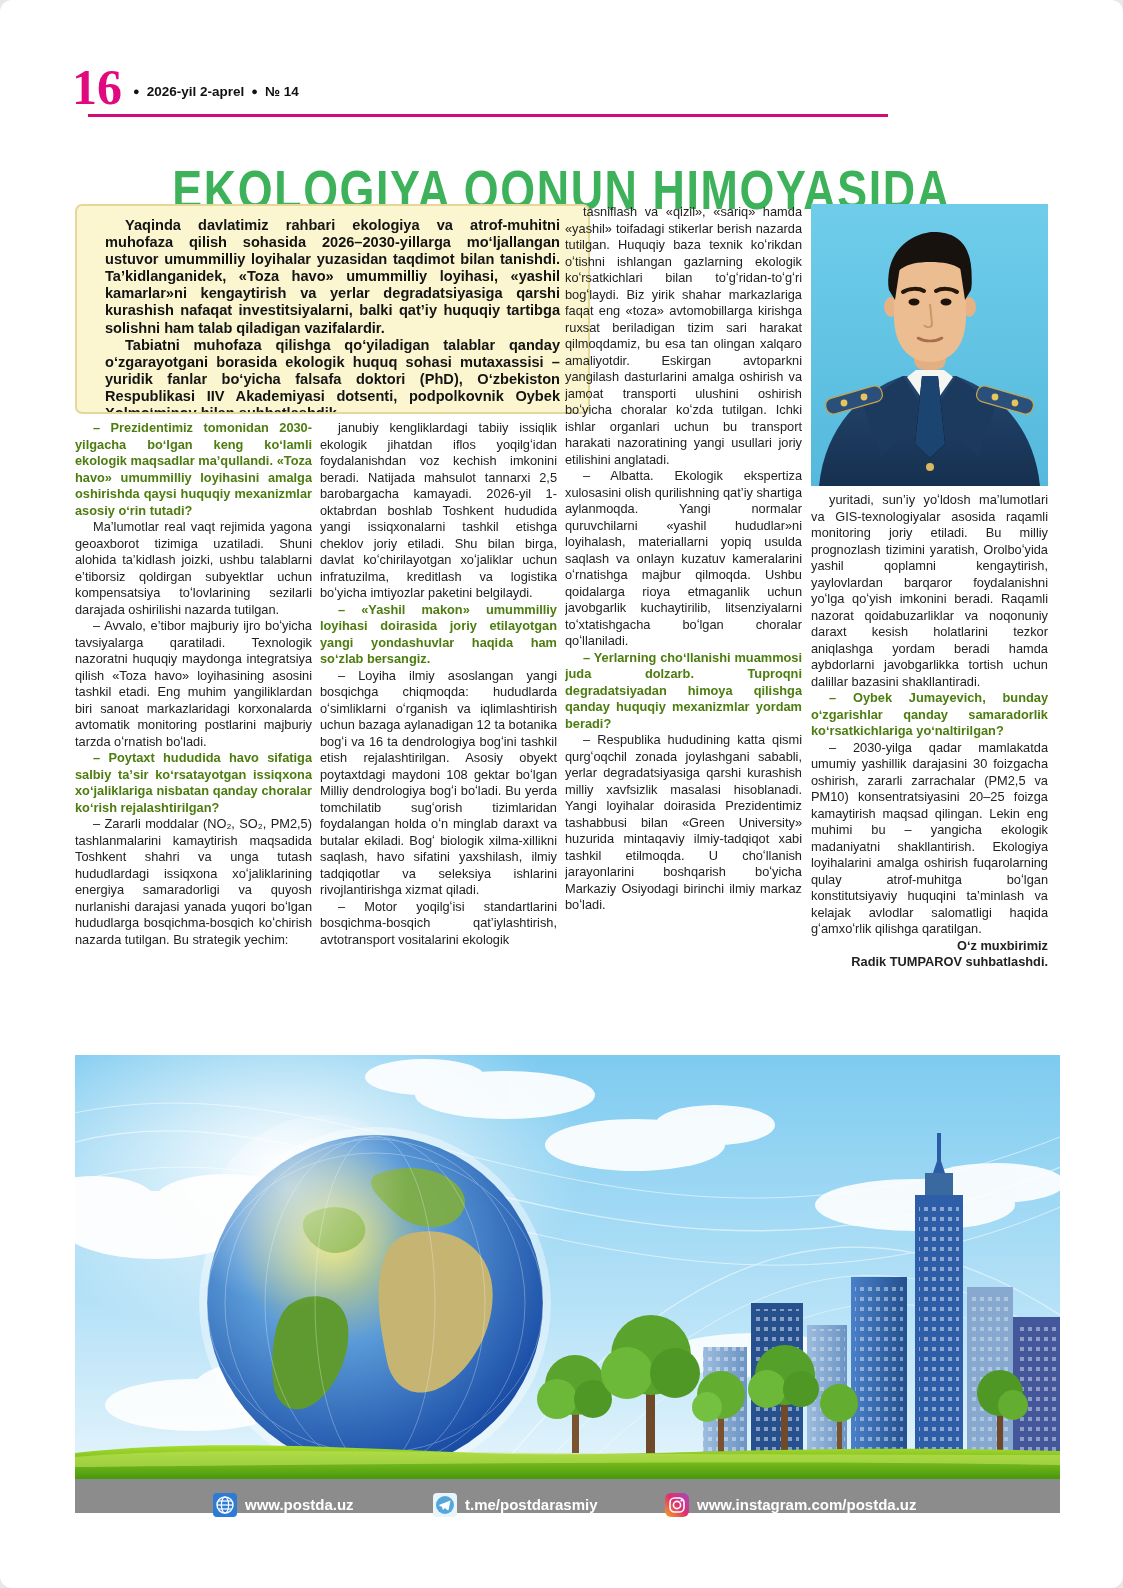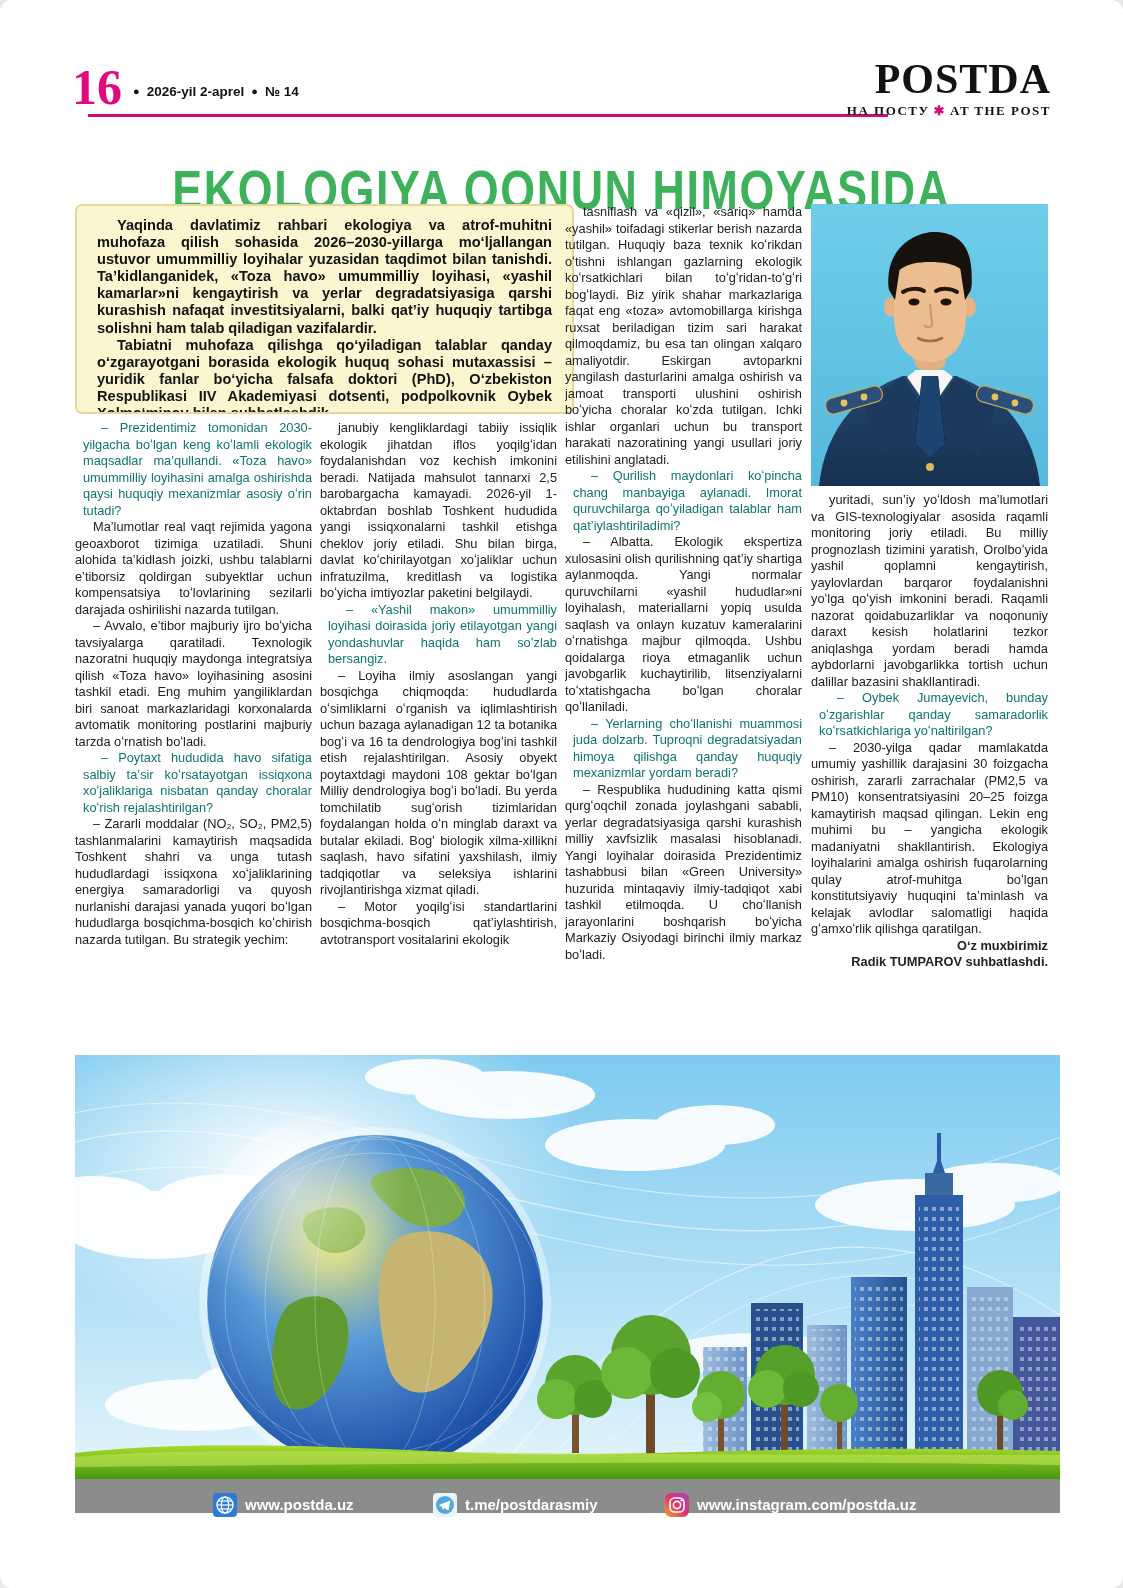--- a/index.html
+++ b/index.html
@@ -21,29 +21,29 @@
 
   
   .headline{position:absolute;left:0;top:124px;width:1123px;text-align:center;
             font-weight:bold;font-size:56px;line-height:1;color:#3db25b;}
   .headline span{display:inline-block;transform:scaleX(0.80);transform-origin:50% 50%;
                  white-space:nowrap;letter-spacing:2px;}
 
   
   .lead-box{position:absolute;left:75px;top:204px;width:455px;height:184px;
             background:#fbf6cf;border:2px solid #e6d698;border-radius:7px;
-            padding:11px 20px;overflow:hidden;}
+            padding:11px 28px;overflow:hidden;}
   .lead-box p{margin:0;text-indent:20px;font-weight:bold;font-size:14.6px;
               line-height:17.1px;text-align:justify;color:#141414;}
 
   
   .col{position:absolute;width:237px;overflow:hidden;font-size:12.8px;line-height:16.5px;
        text-align:justify;color:#222;}
   .col p{margin:0;text-indent:18px;}
-  .col p.q{font-weight:normal;color:#0f766e;margin-left:8px;}
+  .col p.q{font-weight:bold;color:#4d7c0f;}
   .col1{left:75px;top:420px;height:629px;}
   .col2{left:320px;top:420px;height:629px;}
   .col3{left:565px;top:204px;height:845px;}
   .col4{left:811px;top:492px;height:557px;}
   .byline{text-align:right;font-weight:bold;text-indent:0;}
   .byline p{text-indent:0;margin:0;}
 
   
   .photo{position:absolute;left:811px;top:204px;width:237px;height:282px;margin:0;
          overflow:hidden;}
@@ -60,24 +60,20 @@
   .li-1{left:138px;} .li-2{left:358px;} .li-3{left:590px;}
 </style>
 </head>
 <body>
 
 <div class="page">
 
   <div class="pagenum">16</div>
   <div class="dateline"><span class="dot">●</span><span>2026-yil 2-aprel</span><span class="dot">●</span><span>№ 14</span></div>
   <div class="rule"></div>
-  <div class="masthead">
-    <div class="masthead-title">POSTDA</div>
-    <div class="masthead-sub"><span>НА ПОСТУ</span><span class="star">✱</span><span>AT THE POST</span></div>
-  </div>
 
   <h1 class="headline"><span>EKOLOGIYA QONUN HIMOYASIDA</span></h1>
 
   <section class="lead-box">
     <p>Yaqinda davlatimiz rahbari ekologiya va atrof-muhitni muhofaza qilish sohasida 2026–2030-yillarga moʻljallangan ustuvor umummilliy loyihalar yuzasidan taqdimot bilan tanishdi. Taʼkidlanganidek, «Toza havo» umummilliy loyihasi, «yashil kamarlar»ni kengaytirish va yerlar degradatsiyasiga qarshi kurashish nafaqat investitsiyalarni, balki qatʼiy huquqiy tartibga solishni ham talab qiladigan vazifalardir.</p>
     <p>Tabiatni muhofaza qilishga qoʻyiladigan talablar qanday oʻzgarayotgani borasida ekologik huquq sohasi mutaxassisi – yuridik fanlar boʻyicha falsafa doktori (PhD), Oʻzbekiston Respublikasi IIV Akademiyasi dotsenti, podpolkovnik Oybek Xolmoʻminov bilan suhbatlashdik.</p>
   </section>
 
   <div class="col col1">
     <p class="q">– Prezidentimiz tomonidan 2030-yilgacha boʻlgan keng koʻlamli ekologik maqsadlar maʼqullandi. «Toza havo» umummilliy loyihasini amalga oshirishda qaysi huquqiy mexanizmlar asosiy oʻrin tutadi?</p>
@@ -89,21 +85,20 @@
 
   <div class="col col2">
     <p>janubiy kengliklardagi tabiiy issiqlik ekologik jihatdan iflos yoqilgʻidan foydalanishdan voz kechish imkonini beradi. Natijada mahsulot tannarxi 2,5 barobargacha kamayadi. 2026-yil 1-oktabrdan boshlab Toshkent hududida yangi issiqxonalarni tashkil etishga cheklov joriy etiladi. Shu bilan birga, davlat koʻchirilayotgan xoʻjaliklar uchun infratuzilma, kreditlash va logistika boʻyicha imtiyozlar paketini belgilaydi.</p>
     <p class="q">– «Yashil makon» umummilliy loyihasi doirasida joriy etilayotgan yangi yondashuvlar haqida ham soʻzlab bersangiz.</p>
     <p>– Loyiha ilmiy asoslangan yangi bosqichga chiqmoqda: hududlarda oʻsimliklarni oʻrganish va iqlimlashtirish uchun bazaga aylanadigan 12 ta botanika bogʻi va 16 ta dendrologiya bogʻini tashkil etish rejalashtirilgan. Asosiy obyekt poytaxtdagi maydoni 108 gektar boʻlgan Milliy dendrologiya bogʻi boʻladi. Bu yerda tomchilatib sugʻorish tizimlaridan foydalangan holda oʻn minglab daraxt va butalar ekiladi. Bogʻ biologik xilma-xillikni saqlash, havo sifatini yaxshilash, ilmiy tadqiqotlar va seleksiya ishlarini rivojlantirishga xizmat qiladi.</p>
     <p>– Motor yoqilgʻisi standartlarini bosqichma-bosqich qatʼiylashtirish, avtotransport vositalarini ekologik</p>
   </div>
 
   <div class="col col3">
     <p>tasniflash va «qizil», «sariq» hamda «yashil» toifadagi stikerlar berish nazarda tutilgan. Huquqiy baza texnik koʻrikdan oʻtishni ishlangan gazlarning ekologik koʻrsatkichlari bilan toʻgʻridan-toʻgʻri bogʻlaydi. Biz yirik shahar markazlariga faqat eng «toza» avtomobillarga kirishga ruxsat beriladigan tizim sari harakat qilmoqdamiz, bu esa tan olingan xalqaro amaliyotdir. Eskirgan avtoparkni yangilash dasturlarini amalga oshirish va jamoat transporti ulushini oshirish boʻyicha choralar koʻzda tutilgan. Ichki ishlar organlari uchun bu transport harakati nazoratining yangi usullari joriy etilishini anglatadi.</p>
-    <p class="q">– Qurilish maydonlari koʻpincha chang manbayiga aylanadi. Imorat quruvchilarga qoʻyiladigan talablar ham qatʼiylashtiriladimi?</p>
     <p>– Albatta. Ekologik ekspertiza xulosasini olish qurilishning qatʼiy shartiga aylanmoqda. Yangi normalar quruvchilarni «yashil hududlar»ni loyihalash, materiallarni yopiq usulda saqlash va onlayn kuzatuv kameralarini oʻrnatishga majbur qilmoqda. Ushbu qoidalarga rioya etmaganlik uchun javobgarlik kuchaytirilib, litsenziyalarni toʻxtatishgacha boʻlgan choralar qoʻllaniladi.</p>
     <p class="q">– Yerlarning choʻllanishi muammosi juda dolzarb. Tuproqni degradatsiyadan himoya qilishga qanday huquqiy mexanizmlar yordam beradi?</p>
     <p>– Respublika hududining katta qismi qurgʻoqchil zonada joylashgani sababli, yerlar degradatsiyasiga qarshi kurashish milliy xavfsizlik masalasi hisoblanadi. Yangi loyihalar doirasida Prezidentimiz tashabbusi bilan «Green University» huzurida mintaqaviy ilmiy-tadqiqot xabi tashkil etilmoqda. U choʻllanish jarayonlarini boshqarish boʻyicha Markaziy Osiyodagi birinchi ilmiy markaz boʻladi.</p>
   </div>
 
   <figure class="photo">
     <svg width="237" height="282" viewBox="0 0 237 282" xmlns="http://www.w3.org/2000/svg">
       <defs>
         <linearGradient id="pbg" x1="0" y1="0" x2="0" y2="1">
           <stop offset="0" stop-color="#6fcdea"></stop>

